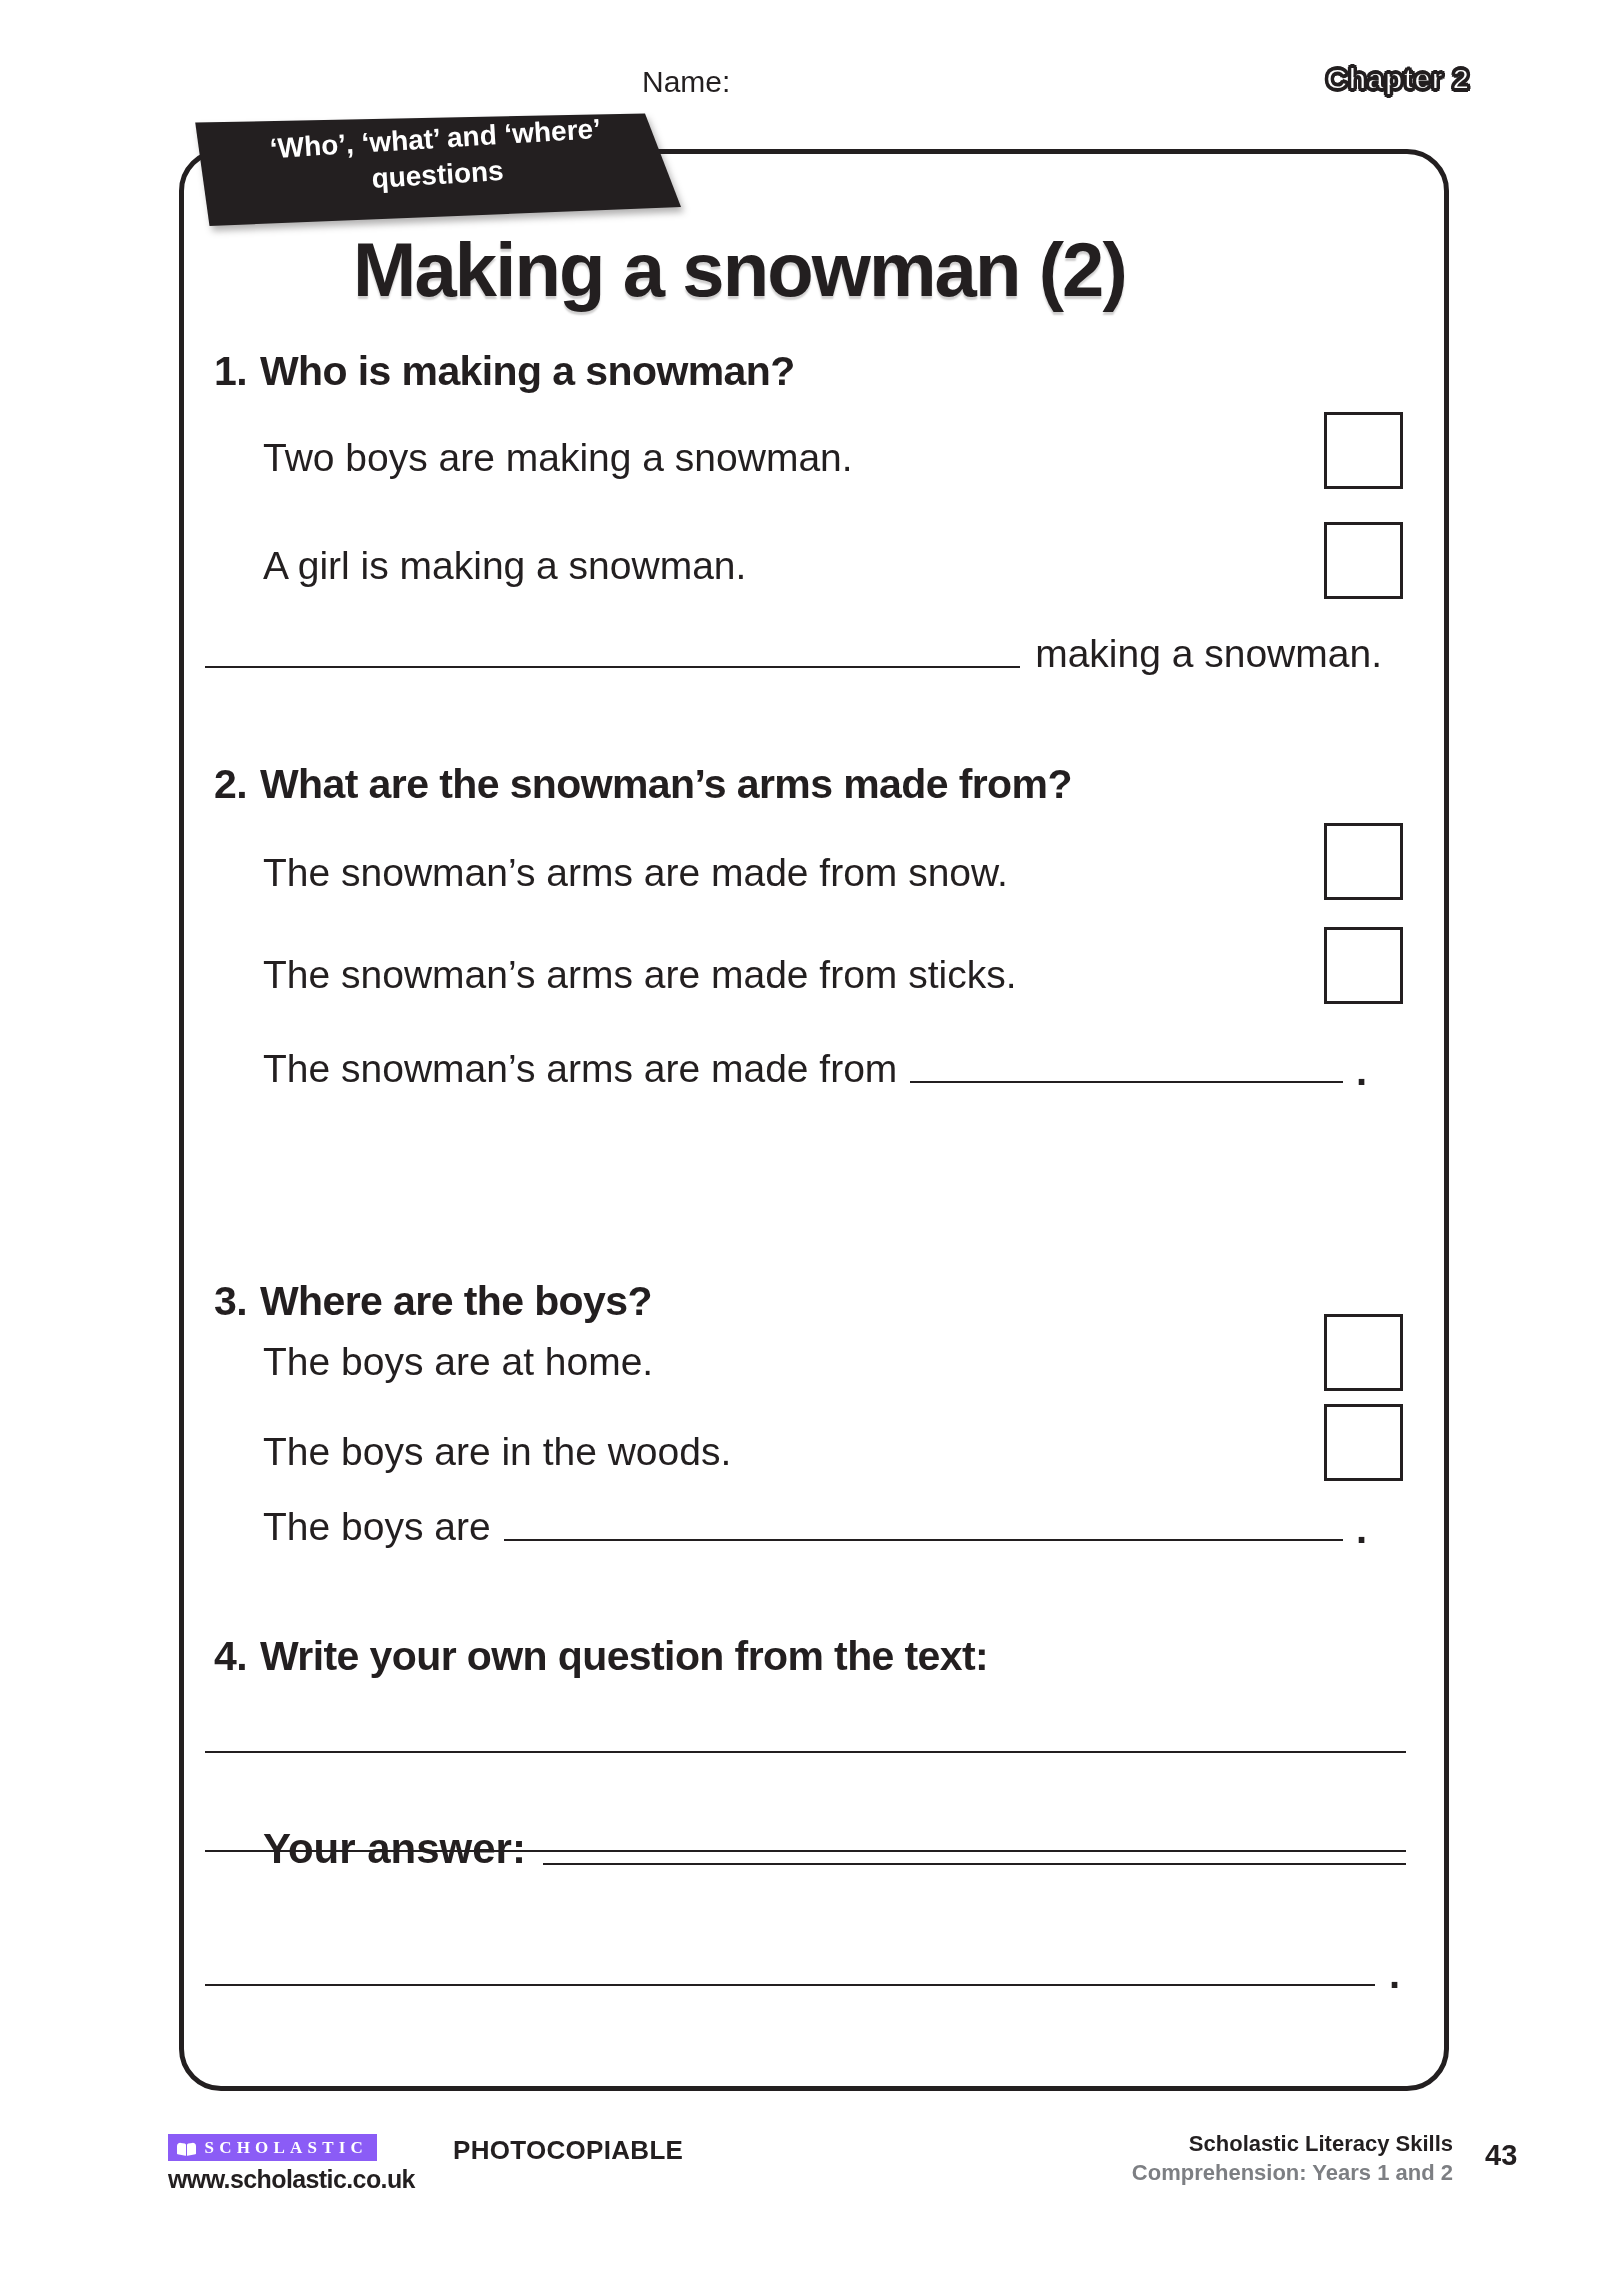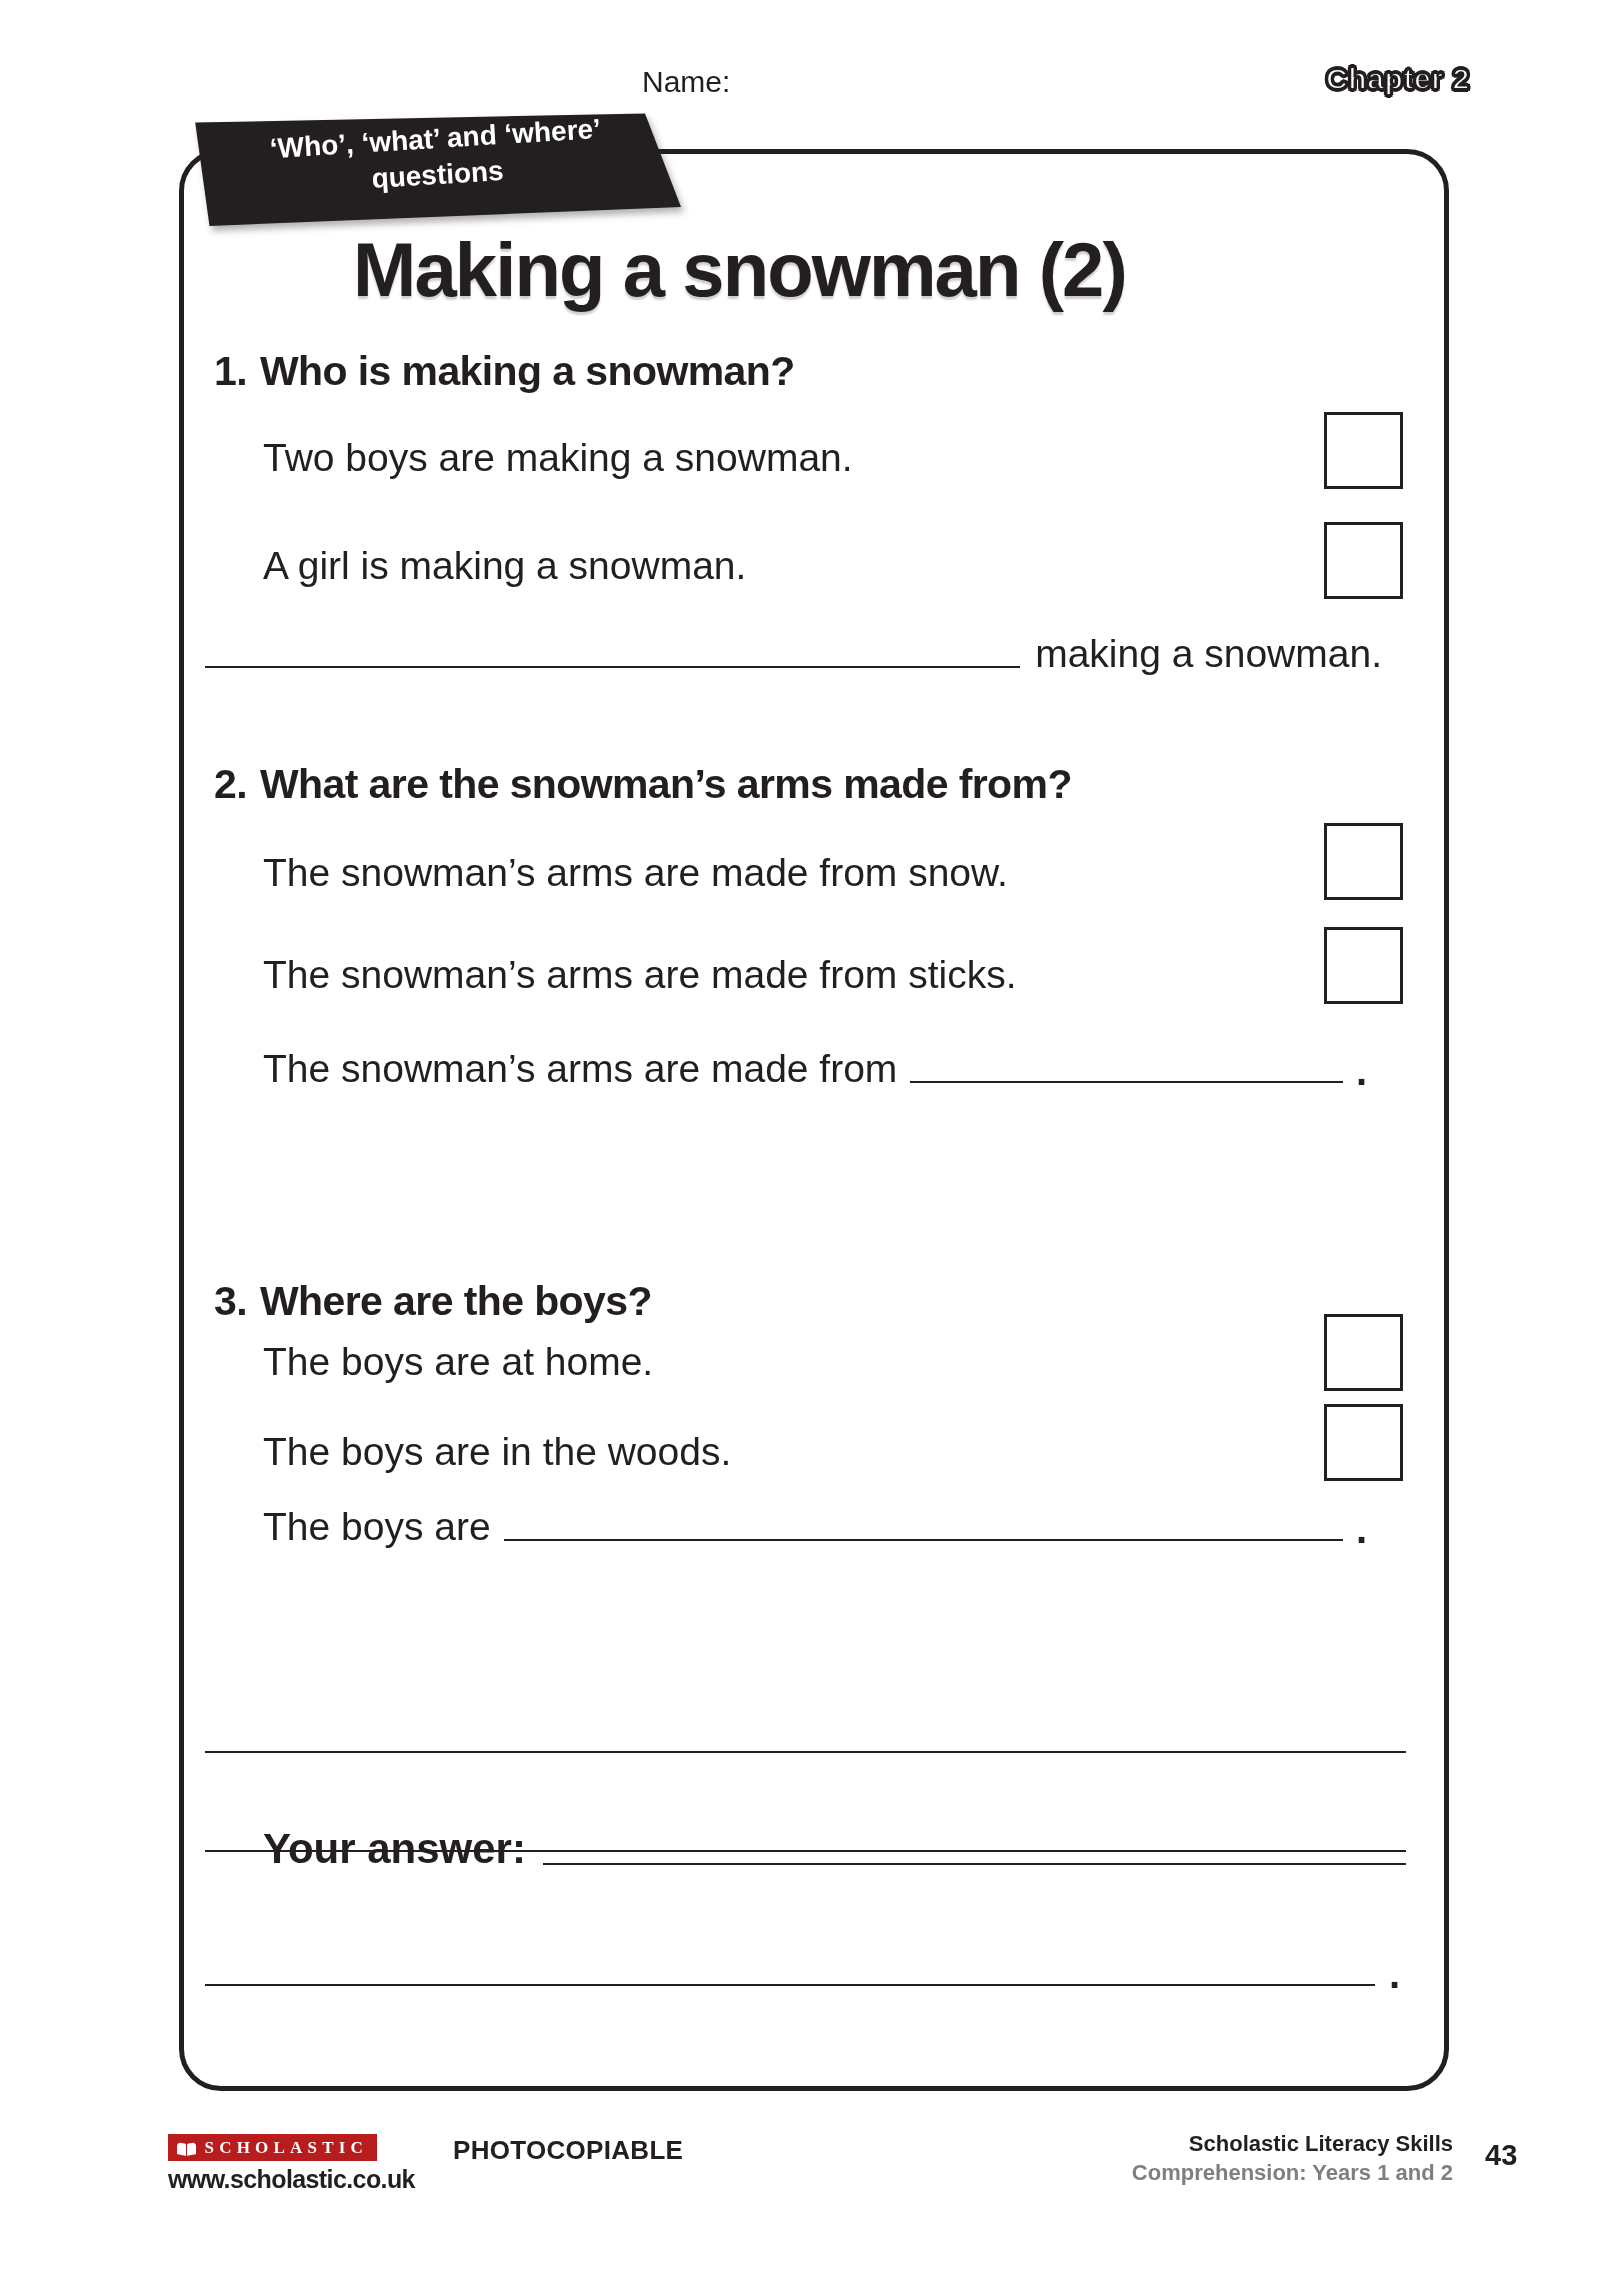--- a/index.html
+++ b/index.html
@@ -36,21 +36,21 @@
 
   .fillrow{display:flex;align-items:flex-end;}
   .fill-text{font-size:39px;font-weight:400;white-space:nowrap;}
   .grow-line{flex:1;border-bottom:2.6px solid #231f20;margin-bottom:8.4px;}
   .blank-line{border-top:2.6px solid #231f20;height:0;}
   .dot{font-size:40px;font-weight:700;line-height:1;}
 
   .ya-label{font-size:42px;font-weight:800;white-space:nowrap;}
 
   
-  .logo-bar{left:168px;top:2134px;width:209px;height:27px;background:#b91c1c;display:flex;
+  .logo-bar{left:168px;top:2134px;width:209px;height:27px;background:#8b5cf6;display:flex;
             align-items:center;justify-content:center;gap:6.5px;}
   .logo-text{color:#fff;font-size:17px;font-weight:700;letter-spacing:5.2px;font-family:"Liberation Serif",serif;}
   .book-icon{width:21px;height:14.3px;display:flex;gap:1.3px;align-items:flex-end;}
   .book-icon i{display:block;width:9px;height:11.7px;background:#fff;border-radius:1.3px 3.9px 0.6px 0.6px;}
   .book-icon i:first-child{transform:skewY(10deg);border-radius:3.9px 1.3px 0.6px 0.6px;}
   .book-icon i:last-child{transform:skewY(-10deg);}
   .website{left:168px;top:2165px;font-size:25px;font-weight:700;letter-spacing:-0.6px;}
   .photocopiable{left:443px;top:2135px;font-size:26px;font-weight:700;letter-spacing:0.3px;margin-left:10px;}
   .series-block{left:1039px;top:2129px;width:414px;text-align:right;}
   .series{font-size:22px;font-weight:700;line-height:29px;}
@@ -108,20 +108,23 @@
   <div class="abs opt" style="top:1340px;">The boys are at home.</div>
   <div class="abs cb" style="top:1314px;"></div>
   <div class="abs opt" style="top:1430px;">The boys are in the woods.</div>
   <div class="abs cb" style="top:1404px;"></div>
   <div class="abs fillrow" style="left:263px;top:1498px;width:1104px;height:51px;">
     <span class="fill-text">The boys are</span>
     <span class="grow-line" style="margin-left:13px;margin-right:13px;"></span>
     <span class="dot">.</span>
   </div>
 
+  <div class="abs qhead" style="top:1633px;">
+    <span class="qnum">4.</span><span>Write your own question from the text:</span>
+  </div>
   <div class="abs blank-line" style="left:205px;top:1751px;width:1201px;"></div>
   <div class="abs blank-line" style="left:205px;top:1850px;width:1201px;"></div>
   <div class="abs fillrow" style="left:263px;top:1800px;width:1143px;height:49px;margin-top:24px;">
     <span class="ya-label">Your answer:</span>
     <span class="grow-line" style="margin-left:17px;"></span>
   </div>
   <div class="abs fillrow" style="left:205px;top:1947px;width:1195px;height:47px;">
     <span class="grow-line"></span>
     <span class="dot" style="margin-left:14.3px;">.</span>
   </div>

